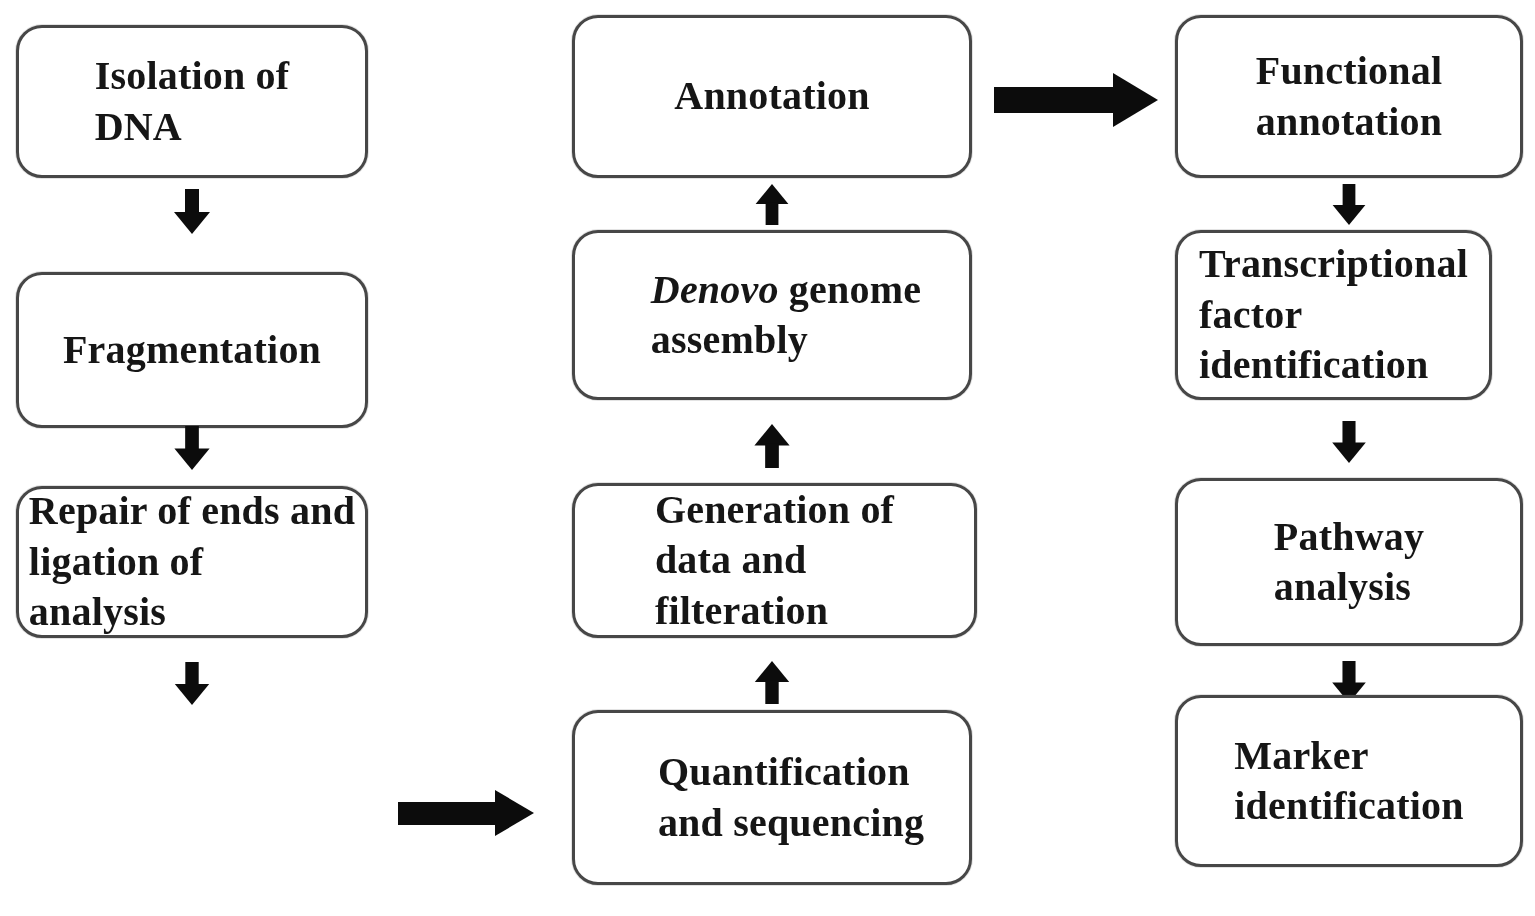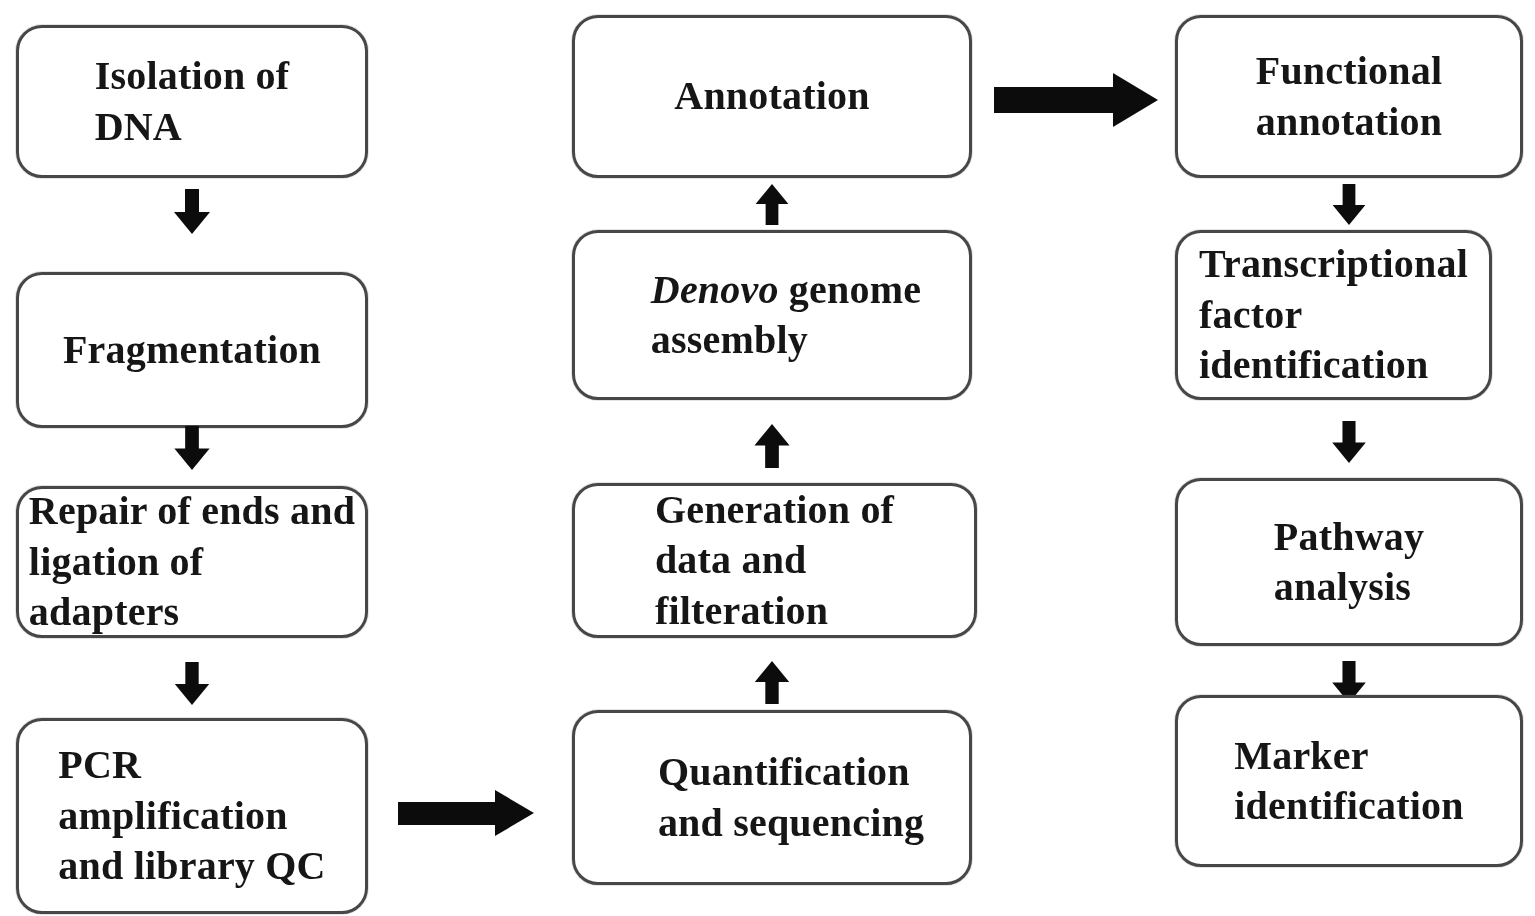--- a/index.html
+++ b/index.html
@@ -97,31 +97,26 @@
   <div class="box b2">
     <div class="label">Fragmentation</div>
   </div>
   <svg class="arrow a2" viewBox="0 0 38 45" xmlns="http://www.w3.org/2000/svg">
     <rect x="12" y="0" width="14" height="25"></rect>
       <polygon points="1,23 37,23 19,45"></polygon>
   </svg>
   <div class="box b3">
     <div class="label">Repair of ends and
 ligation of
-adapters</div>
+analysis</div>
   </div>
   <svg class="arrow a3" viewBox="0 0 38 45" xmlns="http://www.w3.org/2000/svg">
     <rect x="12" y="0" width="14" height="25"></rect>
       <polygon points="1,23 37,23 19,45"></polygon>
   </svg>
-  <div class="box b4">
-    <div class="label">PCR
-amplification
-and library QC</div>
-  </div>
 
   <svg class="arrow h1" viewBox="0 0 136 52" xmlns="http://www.w3.org/2000/svg">
     <rect x="0" y="15" width="100" height="23"></rect>
       <polygon points="97,3 136,26 97,49"></polygon>
   </svg>
 
   <div class="box b5">
     <div class="label">Annotation</div>
   </div>
   <svg class="arrow u3" viewBox="0 0 38 45" xmlns="http://www.w3.org/2000/svg">

